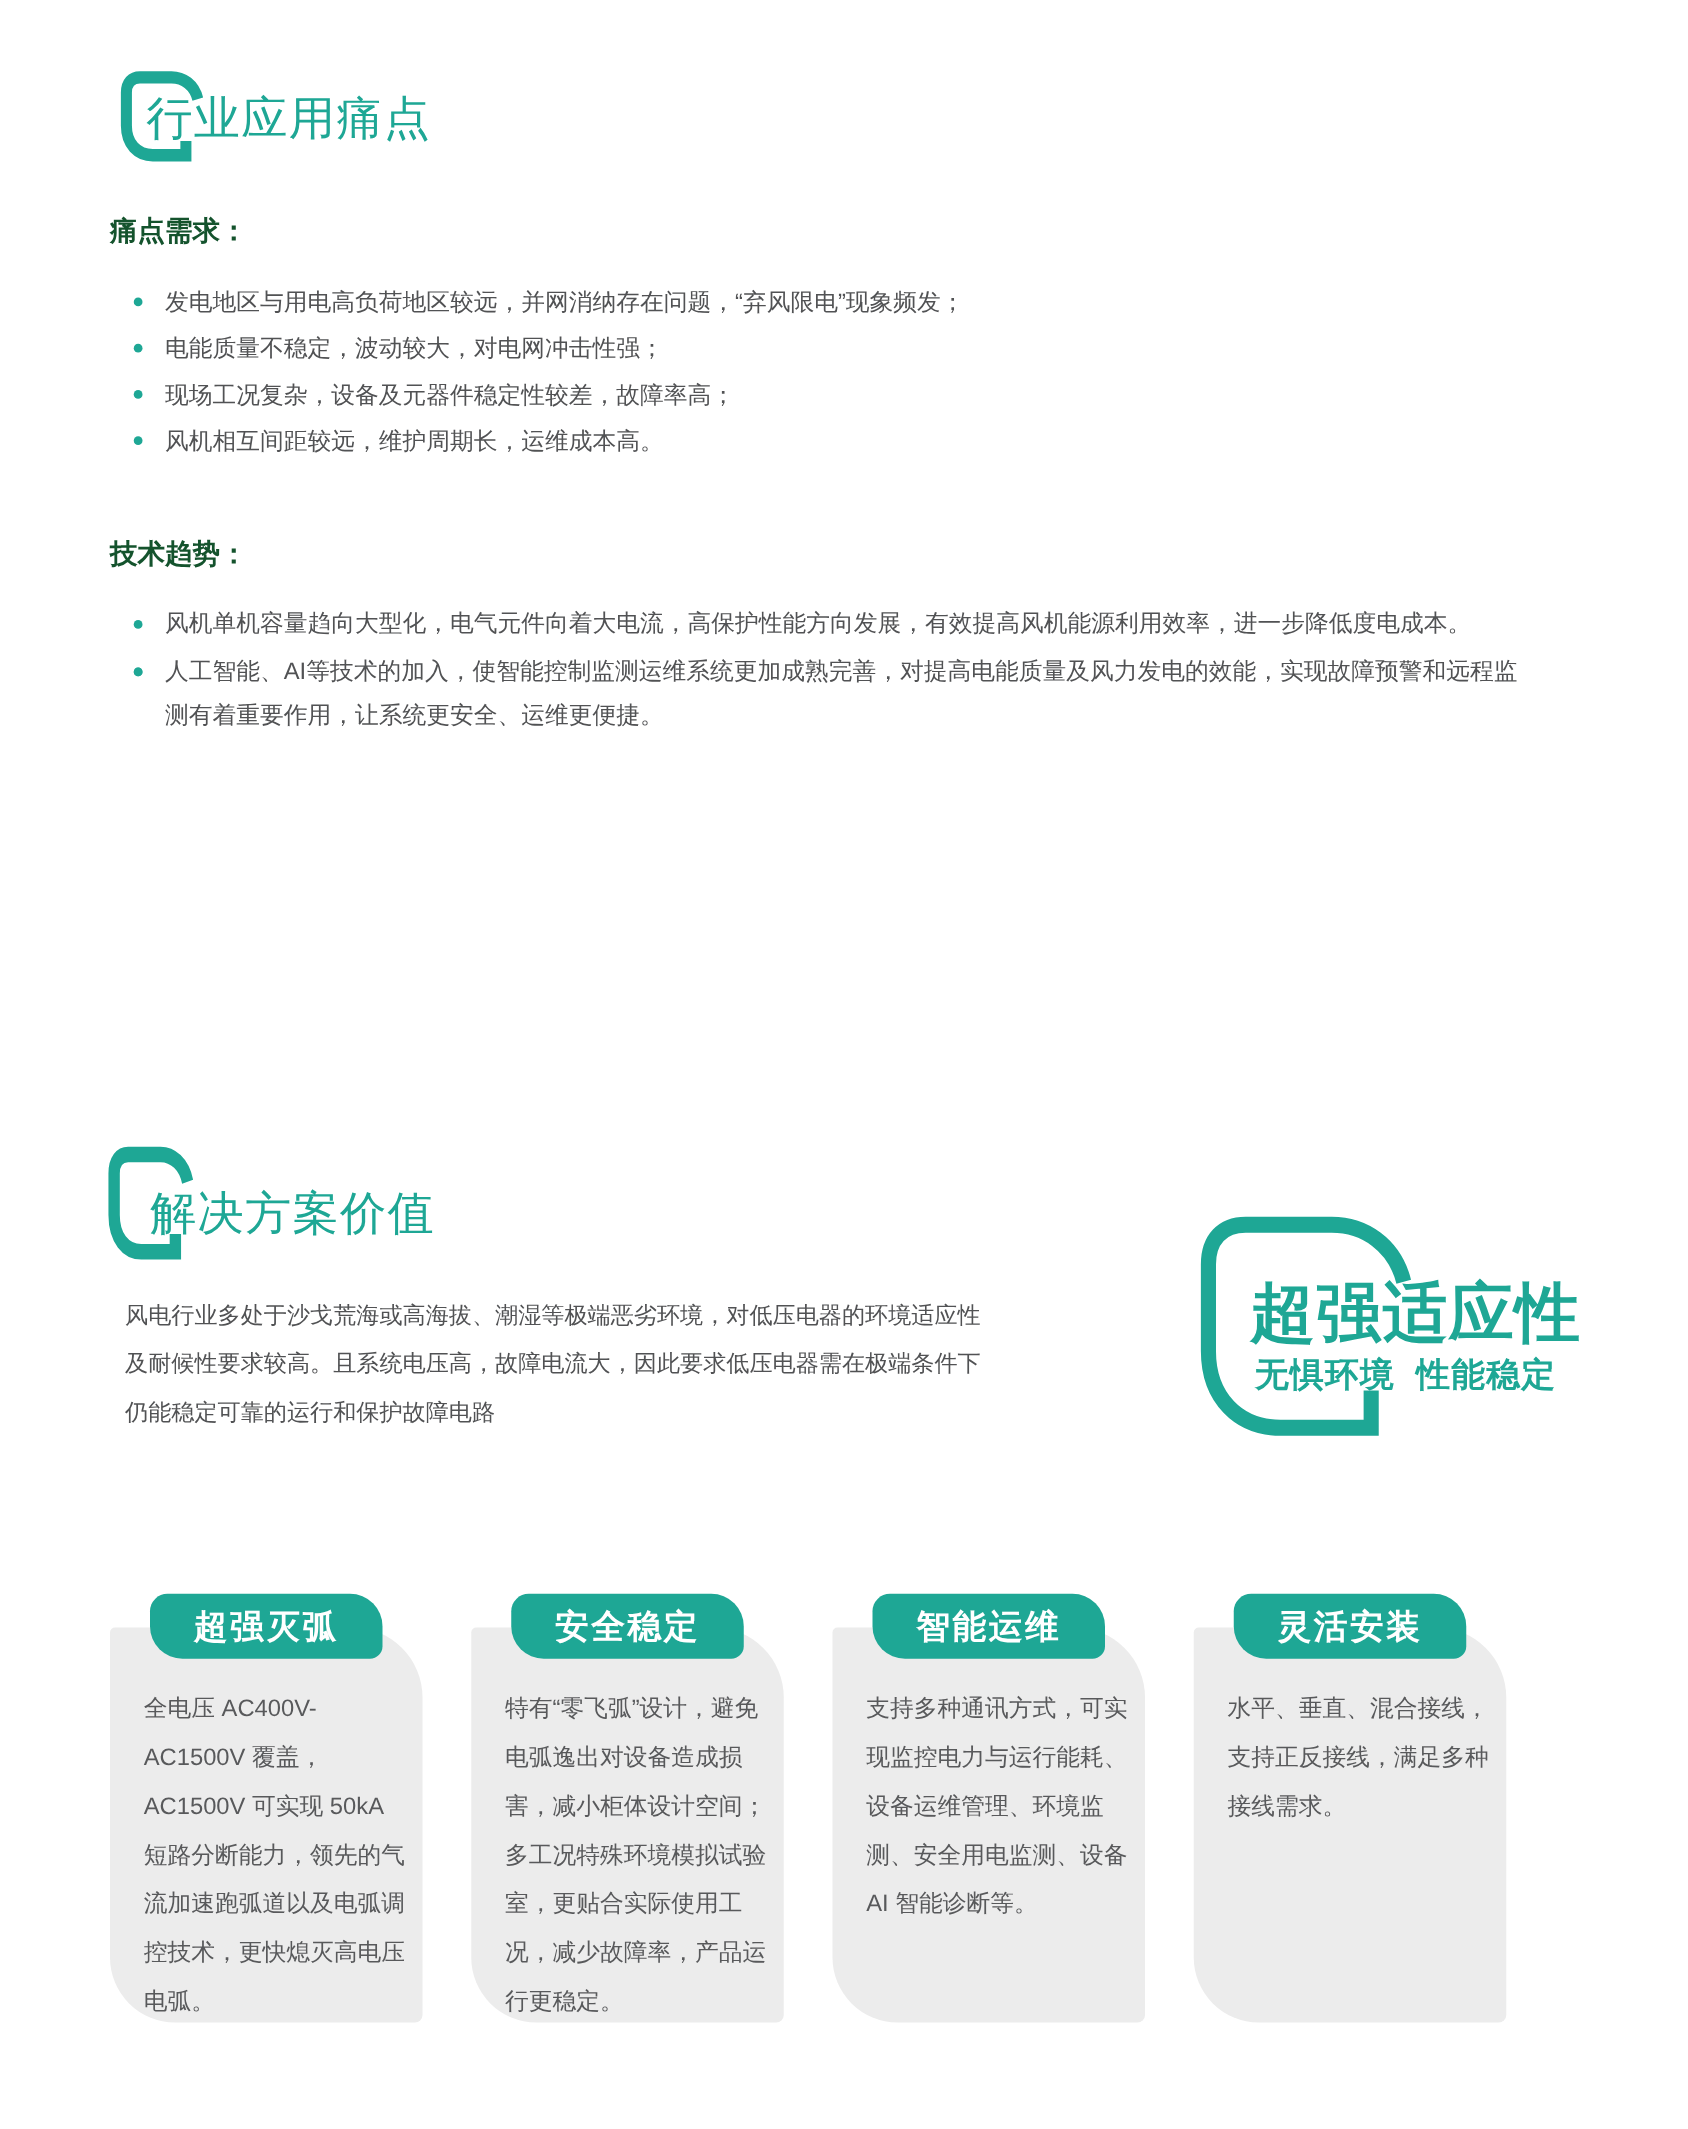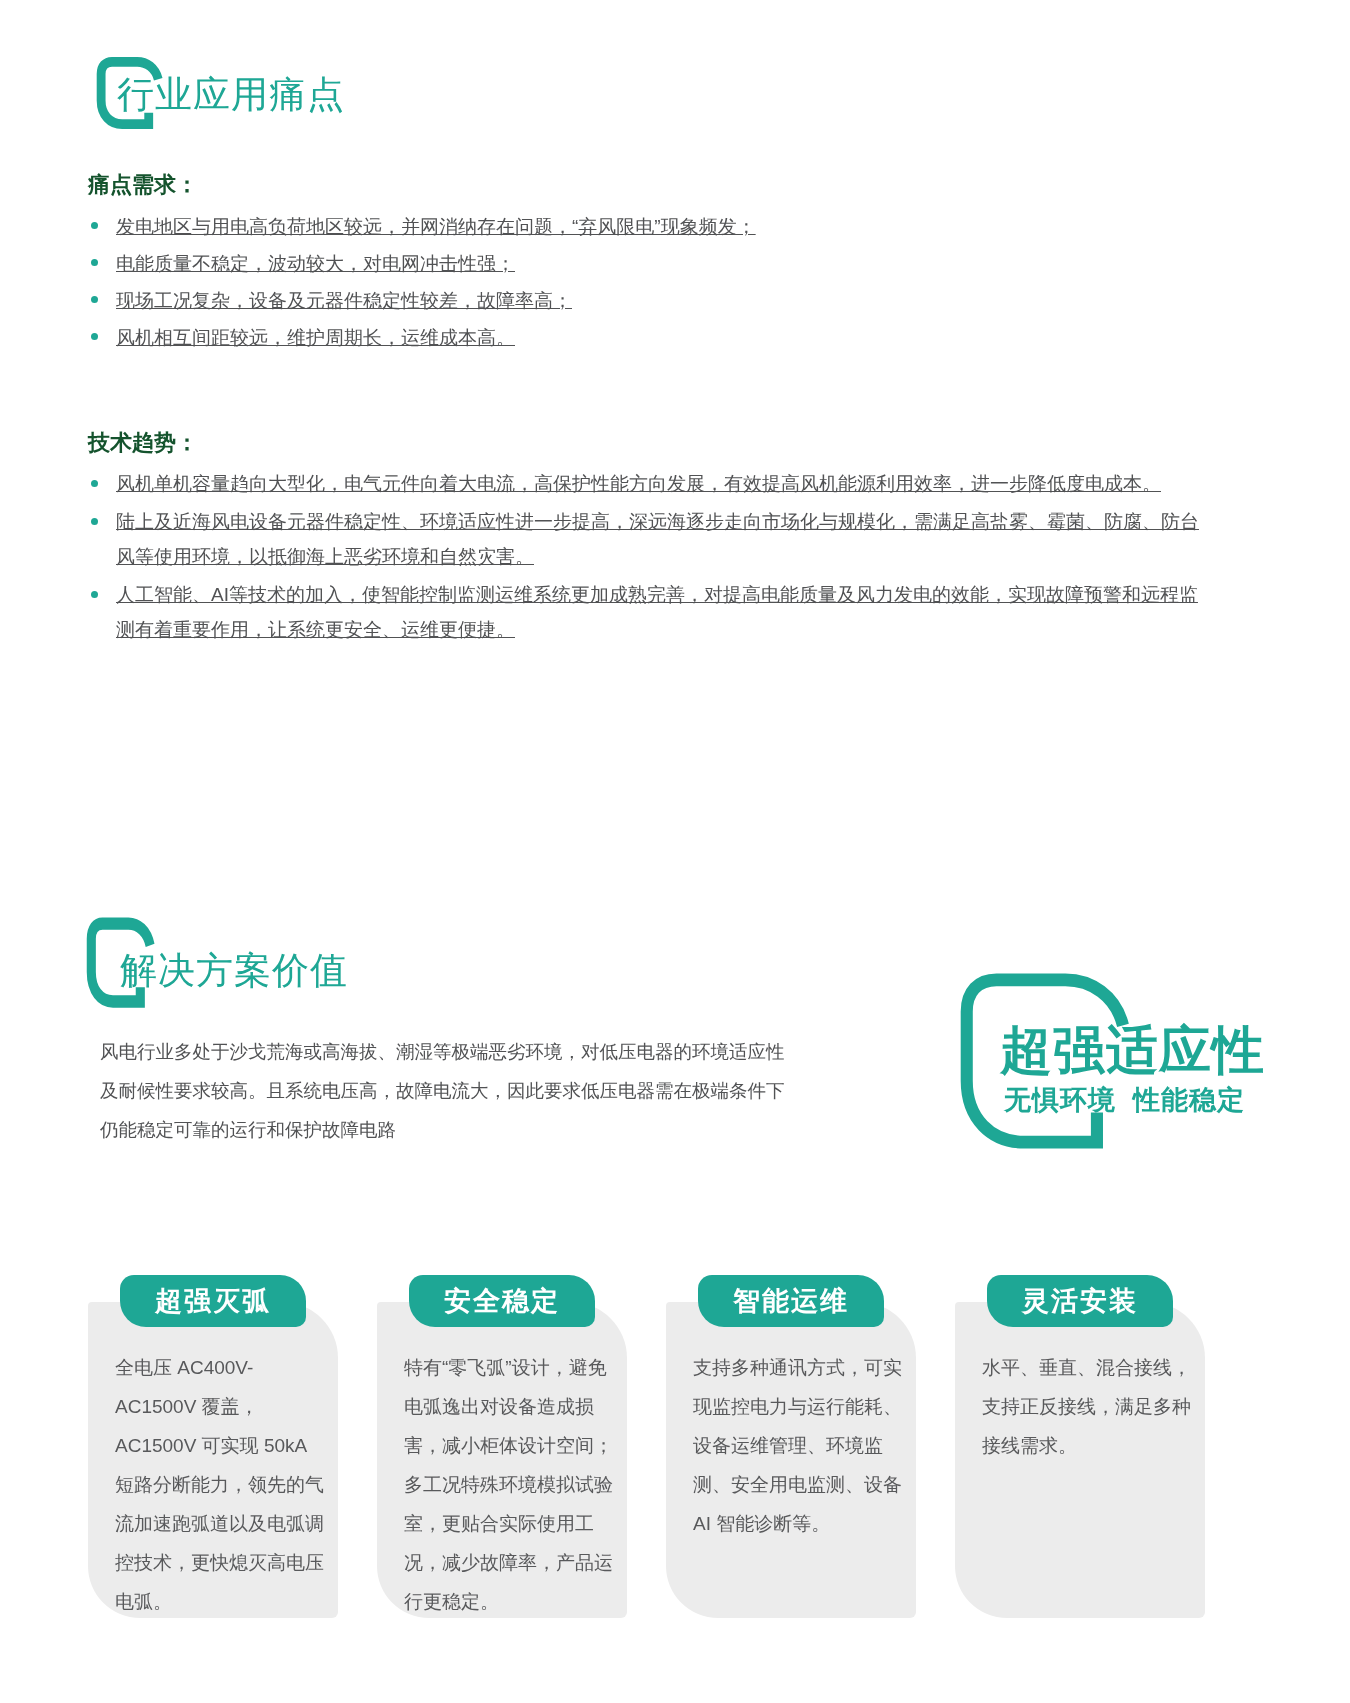--- a/index.html
+++ b/index.html
@@ -29,22 +29,22 @@
   .t1{left:117px;top:70px;}
   .t2{left:120px;top:946px;}
 
   .sub-label{
     position:absolute;font-size:22px;font-weight:bold;color:#14532d;white-space:nowrap;
   }
   .l1{left:88px;top:170px;}
   .l2{left:88px;top:428px;}
 
   ul.blist{
-    position:absolute;left:88px;margin:0;padding:0;list-style:none;
-    color:var(--body-text);font-size:19px;text-decoration:underline;
+    position:absolute;left:88px;margin:16px;padding:0;list-style:none;
+    color:var(--body-text);font-size:19px;
   }
   .needs{top:208px;width:1150px;}
   .needs .bitem{line-height:37px;}
   .trends{top:466px;width:1125px;}
   .trends .bitem{line-height:35px;margin-bottom:3px;}
   .bitem{position:relative;padding-left:28px;}
   .dot{
     position:absolute;left:3px;top:14px;width:7px;height:7px;border-radius:50%;
     background:var(--accent);
   }
@@ -122,21 +122,20 @@
     <div class="sub-label l2">技术趋势：</div>
     <ul class="blist trends">
 
         <li class="bitem">
           <span class="dot"></span>
           <span>风机单机容量趋向大型化，电气元件向着大电流，高保护性能方向发展，有效提高风机能源利用效率，进一步降低度电成本。</span>
         </li>
 
         <li class="bitem">
           <span class="dot"></span>
-          <span>陆上及近海风电设备元器件稳定性、环境适应性进一步提高，深远海逐步走向市场化与规模化，需满足高盐雾、霉菌、防腐、防台风等使用环境，以抵御海上恶劣环境和自然灾害。</span>
         </li>
 
         <li class="bitem">
           <span class="dot"></span>
           <span>人工智能、AI等技术的加入，使智能控制监测运维系统更加成熟完善，对提高电能质量及风力发电的效能，实现故障预警和远程监测有着重要作用，让系统更安全、运维更便捷。</span>
         </li>
       </ul>
   </section>
 
   <section>

